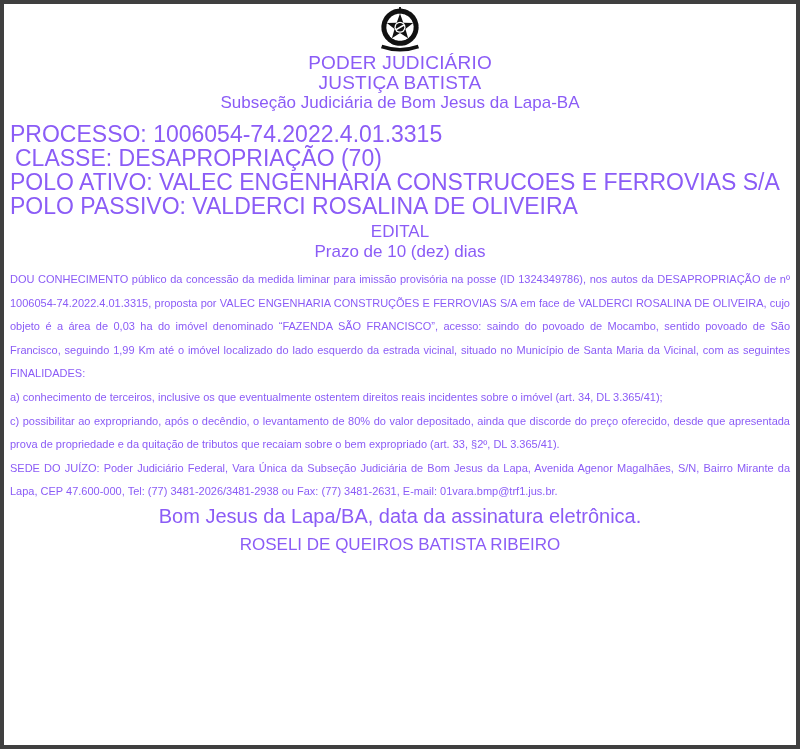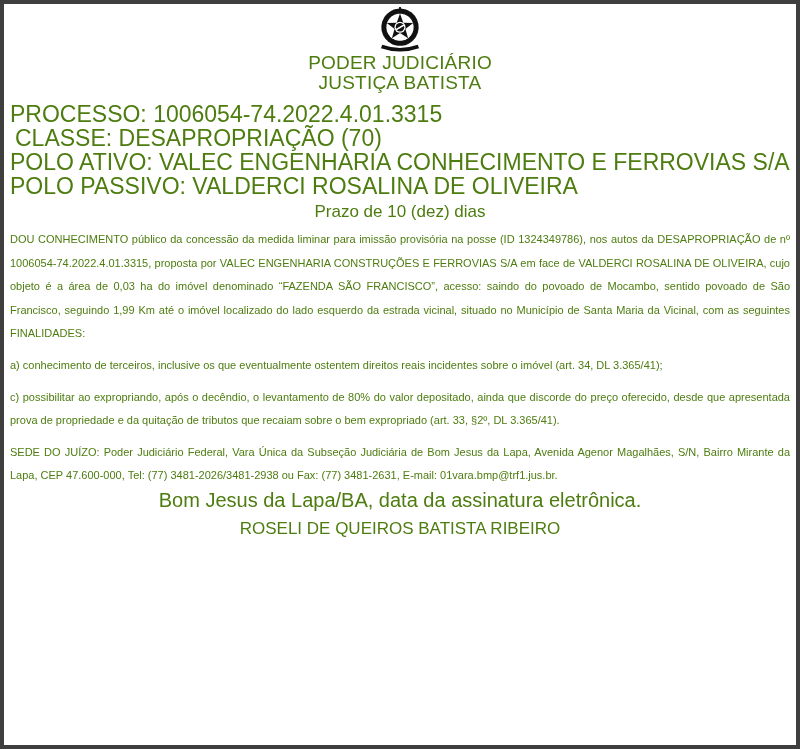--- a/index.html
+++ b/index.html
@@ -6,39 +6,39 @@
   .page {
     position: relative;
     box-sizing: border-box;
     width: 800px;
     height: 749px;
     margin: 0;
     background: #ffffff;
     border: 4px solid #3f3f3f;
     padding: 2px 6px 0 6px;
     font-family: "Liberation Sans", "DejaVu Sans", sans-serif;
-    color: #4d7c0f;
+    color: #8b5cf6;
     overflow: hidden;
   }
   .center { text-align: center; }
   .emblem-wrap { text-align: center; margin: 1px 0 0 0; height: 46px; }
   .hdr-big  { font-size: 19px; line-height: 20px; letter-spacing: 0.2px; }
   .hdr-med  { font-size: 17px; line-height: 20px; }
   .case-block { margin-top: 9px; }
   .case-line { font-size: 23px; line-height: 24px; white-space: nowrap; }
   .indent { padding-left: 5px; }
   .edital-block { margin-top: 4px; }
   .edital-line { font-size: 17px; line-height: 20px; }
   .body-p {
     font-size: 11px;
     line-height: 23.6px;
     text-align: justify;
     margin: 6px 0 0 0;
   }
-  .gap { margin-top: 8px; }
+  .gap { margin-top: 0; }
   .footer-date { font-size: 20px; line-height: 20px; margin-top: 2px; }
   .judge-name  { font-size: 17px; line-height: 19px; margin-top: 9px; }
 </style>
 </head>
 <body>
 
 <div class="page">
 
   <div class="emblem-wrap">
     <span>
@@ -53,29 +53,31 @@
         <circle cx="32" cy="22" r="4.6" fill="#111"></circle>
         <path d="M27.8,24.6 L36.4,19.6" stroke="#fff" stroke-width="1.8" fill="none"></path>
 
         <path d="M12,43 Q32,50 52,43" fill="none" stroke="#111" stroke-width="4"></path>
       </svg>
     </span>
   </div>
 
   <div class="center hdr-big">PODER JUDICIÁRIO</div>
   <div class="center hdr-big">JUSTIÇA BATISTA</div>
+  <div class="center hdr-med">Subseção Judiciária de Bom Jesus da Lapa-BA</div>
 
   <div class="case-block">
     <div class="case-line">PROCESSO: 1006054-74.2022.4.01.3315</div>
     <div class="case-line indent">CLASSE: DESAPROPRIAÇÃO (70)</div>
-    <div class="case-line">POLO ATIVO: VALEC ENGENHARIA CONHECIMENTO E FERROVIAS S/A</div>
+    <div class="case-line">POLO ATIVO: VALEC ENGENHARIA CONSTRUCOES E FERROVIAS S/A</div>
     <div class="case-line">POLO PASSIVO: VALDERCI ROSALINA DE OLIVEIRA</div>
   </div>
 
   <div class="edital-block">
+    <div class="center edital-line">EDITAL</div>
     <div class="center edital-line">Prazo de 10 (dez) dias</div>
   </div>
 
   <p class="body-p">DOU CONHECIMENTO público da concessão da medida liminar para imissão provisória na posse (ID 1324349786), nos autos da DESAPROPRIAÇÃO de nº 1006054-74.2022.4.01.3315, proposta por VALEC ENGENHARIA CONSTRUÇÕES E FERROVIAS S/A em face de VALDERCI ROSALINA DE OLIVEIRA, cujo objeto é a área de 0,03 ha do imóvel denominado “FAZENDA SÃO FRANCISCO”, acesso: saindo do povoado de Mocambo, sentido povoado de São Francisco, seguindo 1,99 Km até o imóvel localizado do lado esquerdo da estrada vicinal, situado no Município de Santa Maria da Vicinal, com as seguintes FINALIDADES:</p>
   <p class="body-p gap">a) conhecimento de terceiros, inclusive os que eventualmente ostentem direitos reais incidentes sobre o imóvel (art. 34, DL 3.365/41);</p>
   <p class="body-p gap">c) possibilitar ao expropriando, após o decêndio, o levantamento de 80% do valor depositado, ainda que discorde do preço oferecido, desde que apresentada prova de propriedade e da quitação de tributos que recaiam sobre o bem expropriado (art. 33, §2º, DL 3.365/41).</p>
   <p class="body-p gap">SEDE DO JUÍZO: Poder Judiciário Federal, Vara Única da Subseção Judiciária de Bom Jesus da Lapa, Avenida Agenor Magalhães, S/N, Bairro Mirante da Lapa, CEP 47.600-000, Tel: (77) 3481-2026/3481-2938 ou Fax: (77) 3481-2631, E-mail: 01vara.bmp@trf1.jus.br.</p>
 
   <div class="center footer-date">Bom Jesus da Lapa/BA, data da assinatura eletrônica.</div>
   <div class="center judge-name">ROSELI DE QUEIROS BATISTA RIBEIRO</div>

